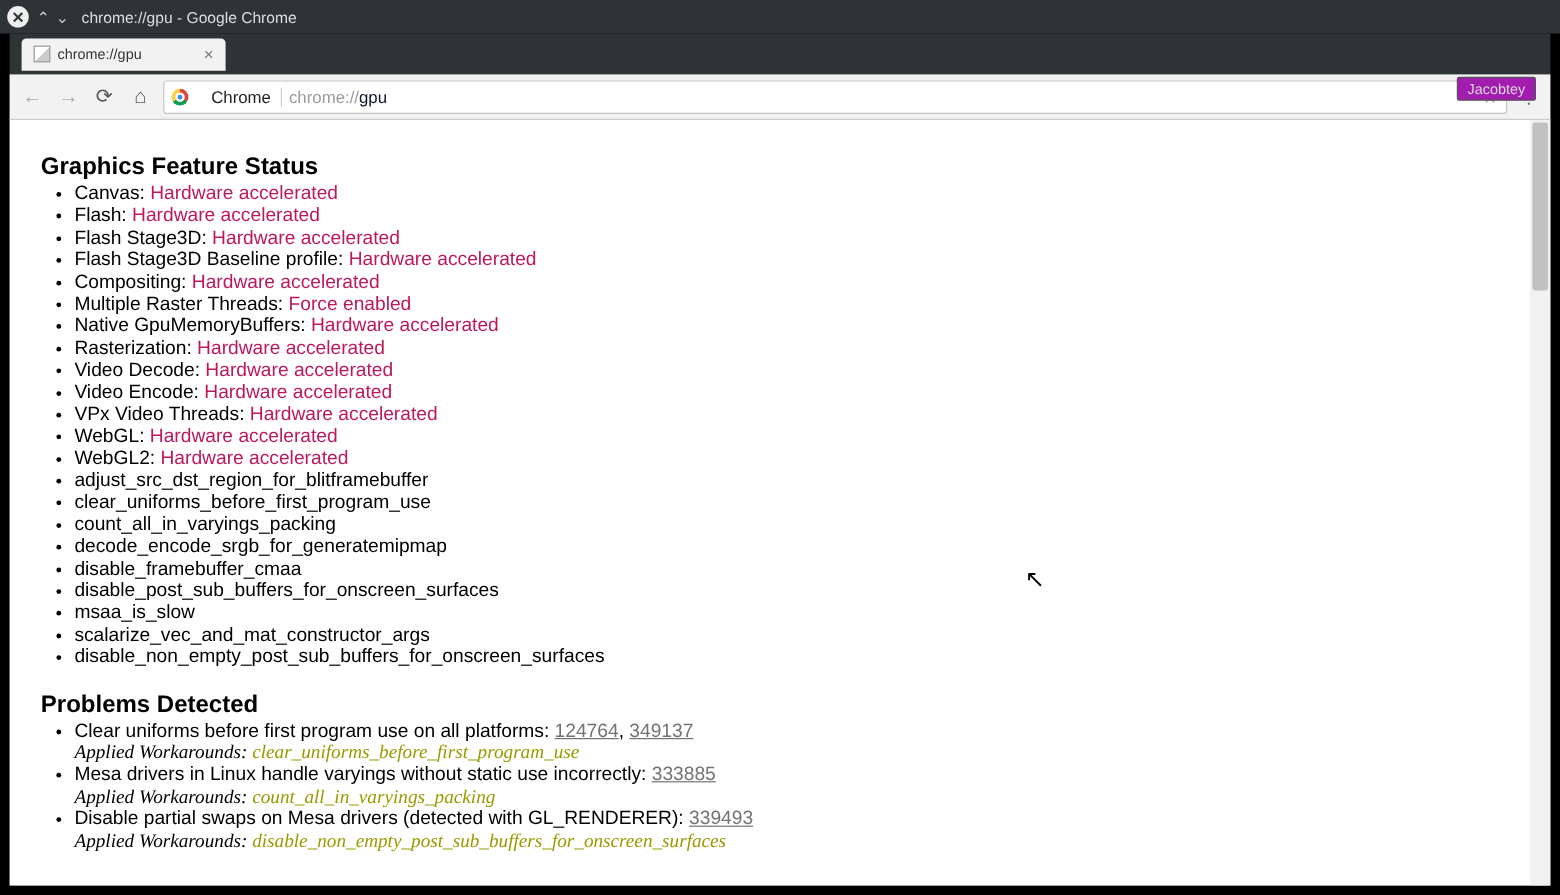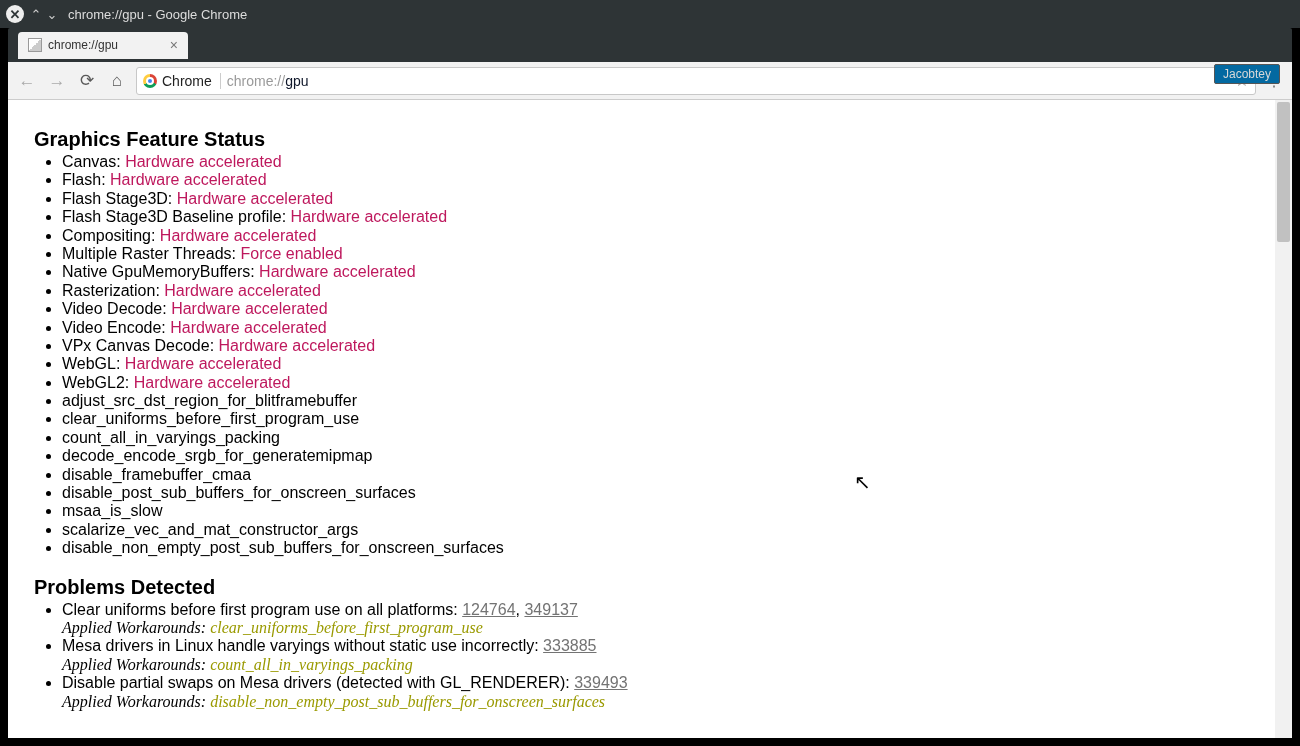--- a/index.html
+++ b/index.html
@@ -4,32 +4,32 @@
 <style>
   * { box-sizing: border-box; }
   html, body { margin:0; padding:0; width:1300px; height:746px; overflow:hidden; font-family: Arial, Helvetica, sans-serif; }
   body { background:#000; }
   .window { position:absolute; inset:0; background:#000; }
   .titlebar { height:28px; background:#2e3436; color:#ddd; display:flex; align-items:center; padding:0 6px; font-size:13px; }
   .tb-btn { width:18px; height:18px; border-radius:50%; display:inline-flex; align-items:center; justify-content:center; margin-right:4px; }
   .tb-close { background:#eee; color:#2e3436; font-weight:bold; font-size:13px; }
   .tb-arrow { color:#ccc; font-size:13px; width:16px; text-align:center; }
   .tb-title { margin-left:8px; }
-  .user-badge { position:absolute; right:12px; top:36px; background:#0369a1; color:#d8d8d8; font-size:12px; padding:2px 8px; border:1px solid #555; border-radius:2px; z-index:5;}
+  .user-badge { position:absolute; right:12px; top:36px; background:#a21caf; color:#d8d8d8; font-size:12px; padding:2px 8px; border:1px solid #555; border-radius:2px; z-index:5;}
   .chrome { position:absolute; left:8px; right:8px; top:28px; bottom:8px; background:#2e3436; border-radius:2px; }
   .tabstrip { height:34px; display:flex; align-items:center; padding-left:10px; }
   .tab { height:27px; background:#f2f2f2; border-top-left-radius:4px; border-top-right-radius:4px; display:flex; align-items:center; padding:0 10px; font-size:12px; color:#333; min-width:170px; position:relative; }
   .tab::before, .tab::after { content:''; position:absolute; bottom:0; width:12px; height:12px; }
   .tab .favicon { width:14px; height:14px; border:1px solid #999; margin-right:6px; background:linear-gradient(135deg,#fff 50%, #ccc 50%); }
   .tab .close { margin-left:auto; color:#777; font-size:14px; }
   .toolbar { height:38px; background:#f2f2f2; display:flex; align-items:center; padding:0 8px; gap:8px; border-bottom:1px solid #ccc;}
   .nav-ico { width:22px; height:22px; display:flex; align-items:center; justify-content:center; color:#aaa; font-size:17px; }
   .nav-ico.enabled { color:#595959; }
   .omnibox { flex:1; height:28px; background:#fff; border:1px solid #c8c8c8; border-radius:3px; display:flex; align-items:center; padding:0 6px; font-size:14px; color:#222;}
-  .omnibox .chrome-chip { display:flex; align-items:center; gap:5px; padding-right:8px; border-right:1px solid #ccc; margin-right:6px;}
+  .omnibox .chrome-chip { display:flex; align-items:center; gap:19px; padding-right:8px; border-right:1px solid #ccc; margin-right:6px;}
   .omnibox .chrome-chip .ball { width:14px;height:14px;border-radius:50%; background:conic-gradient(#db4437 0 33%, #0f9d58 33% 66%, #ffcd40 66% 100%); position:relative;}
   .omnibox .chrome-chip .ball::after{content:'';position:absolute;inset:3px;border-radius:50%;background:#4285f4;border:2px solid #fff;}
   .omnibox .scheme { color:#9a9a9a; }
   .omnibox .path { color:#0f172a; }
   .omnibox .star { margin-left:auto; color:#777; font-size:16px;}
   .menu-dots { width:20px; color:#777; font-size:16px; text-align:center;}
   .viewport { position:absolute; left:0; right:0; top:72px; bottom:0; background:#fff; overflow:hidden; }
   .content { position:absolute; left:0; right:17px; top:0; bottom:0; overflow:hidden; padding:8px 6px 0 14px; font-size:16px; color:#000; line-height:1.15;}
   .content h3 { font-size:20px; font-weight:bold; margin:18px 0 2px 12px; }
   .content h3:first-child { margin-top:20px; }
@@ -90,21 +90,21 @@
             <li><span>Canvas: </span><span class="green">Hardware accelerated</span></li>
             <li><span>Flash: </span><span class="green">Hardware accelerated</span></li>
             <li><span>Flash Stage3D: </span><span class="green">Hardware accelerated</span></li>
             <li><span>Flash Stage3D Baseline profile: </span><span class="green">Hardware accelerated</span></li>
             <li><span>Compositing: </span><span class="green">Hardware accelerated</span></li>
             <li><span>Multiple Raster Threads: </span><span class="green">Force enabled</span></li>
             <li><span>Native GpuMemoryBuffers: </span><span class="green">Hardware accelerated</span></li>
             <li><span>Rasterization: </span><span class="green">Hardware accelerated</span></li>
             <li><span>Video Decode: </span><span class="green">Hardware accelerated</span></li>
             <li><span>Video Encode: </span><span class="green">Hardware accelerated</span></li>
-            <li><span>VPx Canvas Decode: </span><span class="green">Hardware accelerated</span></li>
+            <li><span>VPx Video Threads: </span><span class="green">Hardware accelerated</span></li>
             <li><span>WebGL: </span><span class="green">Hardware accelerated</span></li>
             <li><span>WebGL2: </span><span class="green">Hardware accelerated</span></li>
           </ul>
 
         <ul id="workarounds-list">
             <li>adjust_src_dst_region_for_blitframebuffer</li>
             <li>clear_uniforms_before_first_program_use</li>
             <li>count_all_in_varyings_packing</li>
             <li>decode_encode_srgb_for_generatemipmap</li>
             <li>disable_framebuffer_cmaa</li>

